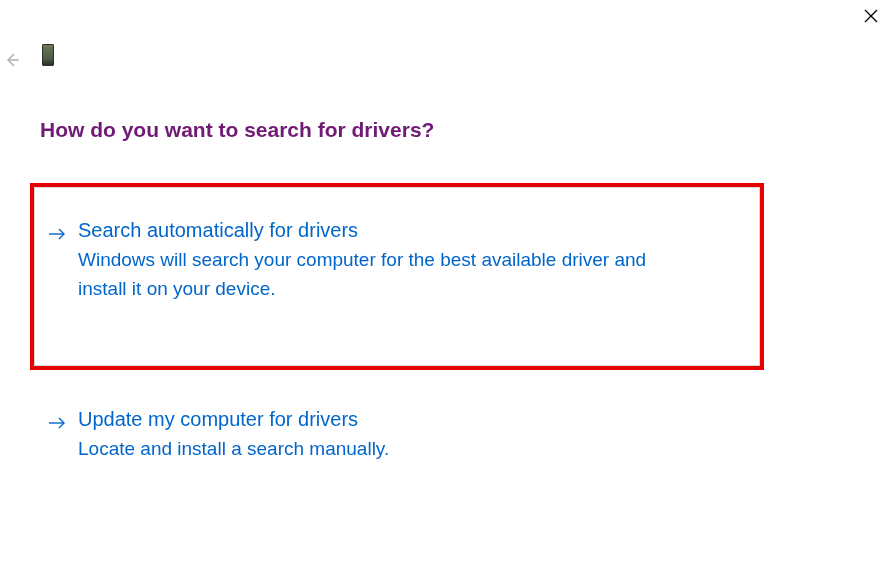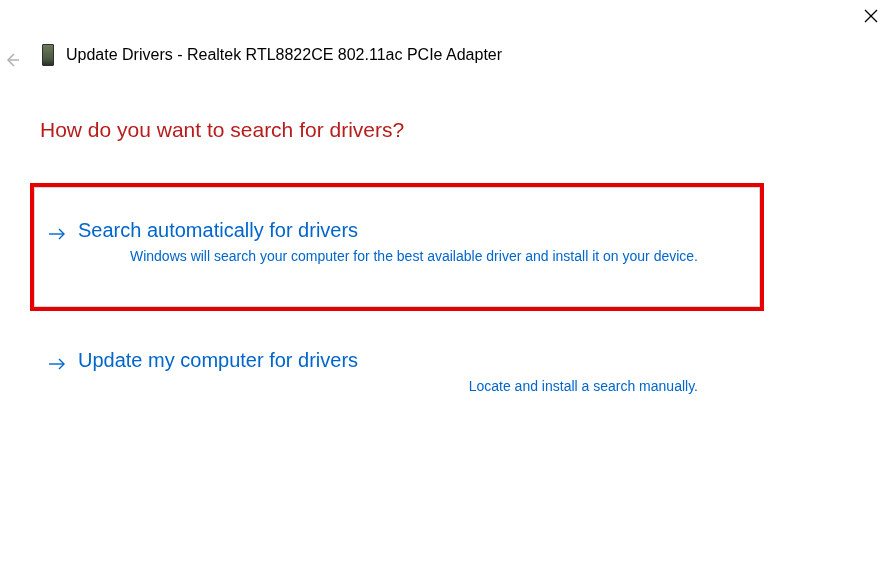--- a/index.html
+++ b/index.html
@@ -52,62 +52,61 @@
     .title-text {
       font-size: 16px;
       color: #000000;
       font-weight: 400;
     }
     .heading {
       position: absolute;
       top: 118px;
       left: 40px;
       font-size: 21px;
-      color: #b91c1c;
-      font-weight: 400;
+      color: #701a75;
+      font-weight: 700;
     }
     .options {
       position: absolute;
       top: 183px;
       left: 30px;
       width: 734px;
     }
     .option {
       padding: 20px 20px 20px 18px;
       cursor: pointer;
       display: flex;
       align-items: flex-start;
       gap: 12px;
     }
     .option.highlighted {
       border: 4px solid #e60000;
       box-shadow: inset 0 0 0 1px #d8d8d8;
-      padding: 32px 16px 40px 14px;
+      padding: 32px 16px 63px 14px;
       margin-bottom: 18px;
     }
     .arrow-icon {
       flex: 0 0 auto;
       margin-top: 6px;
       color: #0066cc;
     }
     .arrow-icon svg { width: 18px; height: 18px; display:block; }
     .option-body { flex: 1; }
     .option-title {
       font-size: 20px;
       color: #0066cc;
       font-weight: 400;
       margin-bottom: 4px;
     }
     .option-desc {
-      font-size: 14px;
+      font-size: 19px;
       color: #0066cc;
       font-weight: 400;
       line-height: 1.5;
       max-width: 620px;
-      text-align: right;
     }
   </style>
 </head>
 <body>
 
 <div class="close-btn">
   <svg viewBox="0 0 14 14">
       <line x1="1" y1="1" x2="13" y2="13" stroke="#000" stroke-width="1.2"></line>
       <line x1="13" y1="1" x2="1" y2="13" stroke="#000" stroke-width="1.2"></line>
     </svg>
@@ -115,21 +114,20 @@
 
 <div class="back-btn">
   <svg viewBox="0 0 16 16">
       <path d="M10 2 L4 8 L10 14" fill="none" stroke="#b0b0b0" stroke-width="1.5"></path>
       <line x1="4" y1="8" x2="15" y2="8" stroke="#b0b0b0" stroke-width="1.5"></line>
     </svg>
 </div>
 
 <div class="title-row">
   <div class="device-icon"></div>
-  <div class="title-text">Update Drivers - Realtek RTL8822CE 802.11ac PCIe Adapter</div>
 </div>
 
 <div class="heading">How do you want to search for drivers?</div>
 
 <div class="options">
 
   <div class="option highlighted">
     <span class="arrow-icon">
       <svg viewBox="0 0 18 18">
           <line x1="1" y1="9" x2="16" y2="9" stroke="#0066cc" stroke-width="1.4"></line>

